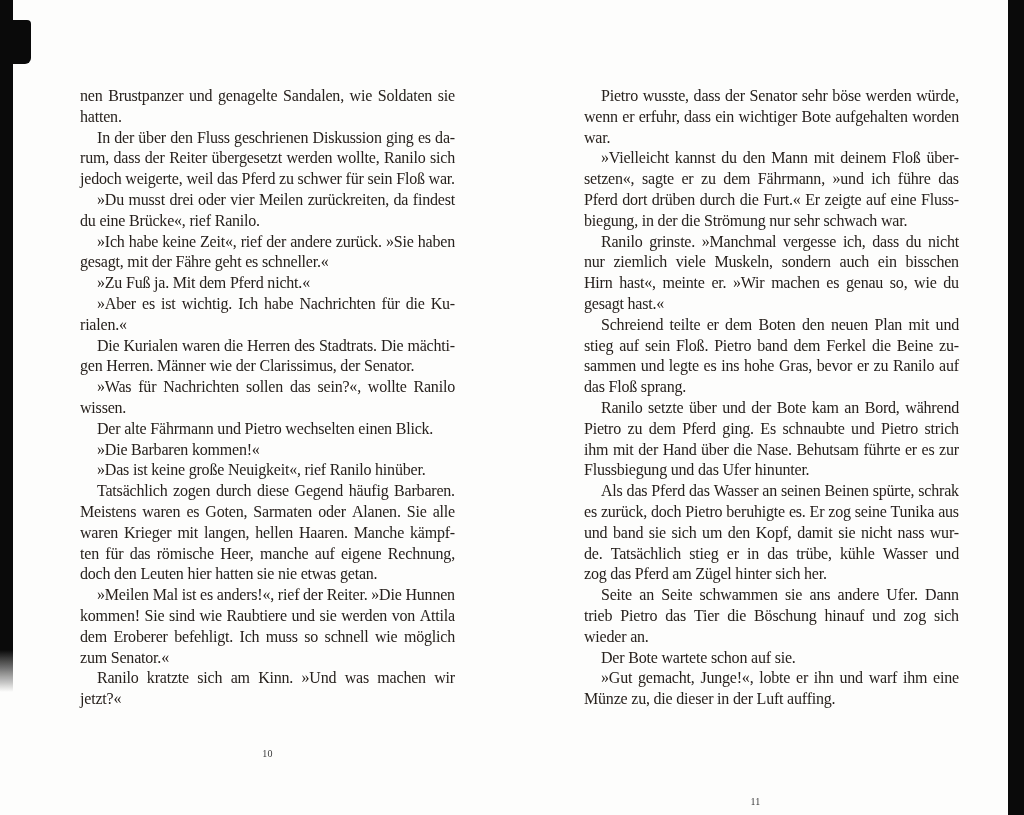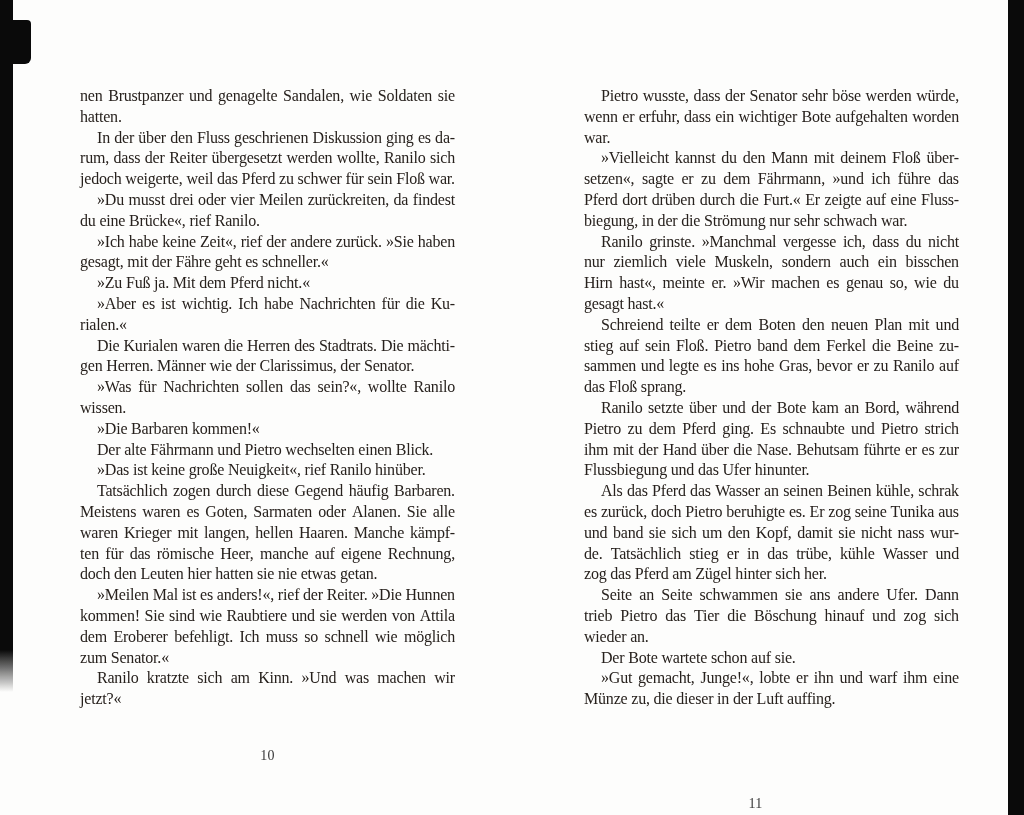--- a/index.html
+++ b/index.html
@@ -25,21 +25,21 @@
     filter:blur(0.24px);
   }
   .page-text.left{left:80px;}
   .page-text.right{left:568px;margin-left:16px;}
   .line{height:20.8px;line-height:20.8px;white-space:nowrap;}
   .line.ind{padding-left:17px;}
   .line.just{display:flex;justify-content:space-between;white-space:normal;}
   .line.just span{white-space:pre;}
   .page-number{
     position:absolute;top:748px;width:375px;text-align:center;
-    font-size:14px;color:#3a3a3a;letter-spacing:0.2px;
+    font-size:10px;color:#3a3a3a;letter-spacing:0.2px;
     filter:blur(0.2px);
   }
   .page-number.left{left:80px;}
   .page-number.right{left:568px;margin-top:48px;}
 </style>
 </head>
 <body>
 
 <div class="spread">
 
@@ -150,22 +150,22 @@
         <span>»Was</span>
         <span>für</span>
         <span>Nachrichten</span>
         <span>sollen</span>
         <span>das</span>
         <span>sein?«,</span>
         <span>wollte</span>
         <span>Ranilo</span>
       </div>
       <div class="line">wissen.</div>
+      <div class="line ind">Der alte Fährmann und Pietro wechselten einen Blick.</div>
       <div class="line ind">»Die Barbaren kommen!«</div>
-      <div class="line ind">Der alte Fährmann und Pietro wechselten einen Blick.</div>
       <div class="line ind">»Das ist keine große Neuigkeit«, rief Ranilo hinüber.</div>
       <div class="line ind just">
         <span>Tatsächlich</span>
         <span>zogen</span>
         <span>durch</span>
         <span>diese</span>
         <span>Gegend</span>
         <span>häufig</span>
         <span>Barbaren.</span>
       </div>
@@ -428,21 +428,21 @@
       <div class="line">Flussbiegung und das Ufer hinunter.</div>
       <div class="line ind just">
         <span>Als</span>
         <span>das</span>
         <span>Pferd</span>
         <span>das</span>
         <span>Wasser</span>
         <span>an</span>
         <span>seinen</span>
         <span>Beinen</span>
-        <span>kühle,</span>
+        <span>spürte,</span>
         <span>schrak</span>
       </div>
       <div class="line just">
         <span>es</span>
         <span>zurück,</span>
         <span>doch</span>
         <span>Pietro</span>
         <span>beruhigte</span>
         <span>es.</span>
         <span>Er</span>

